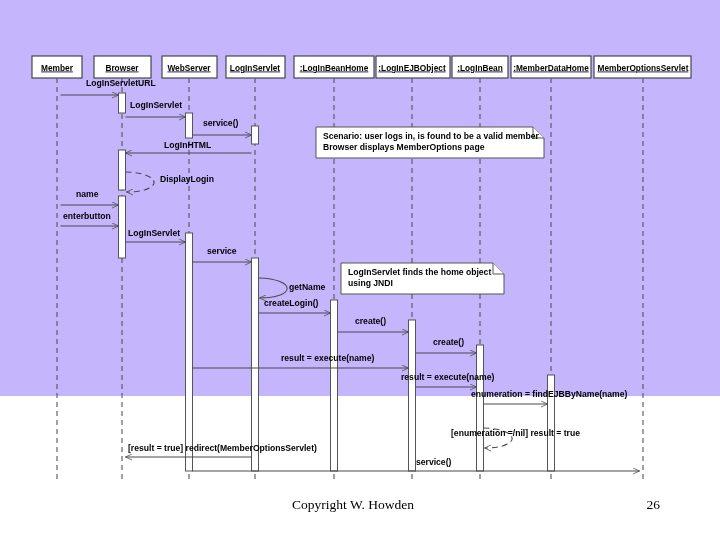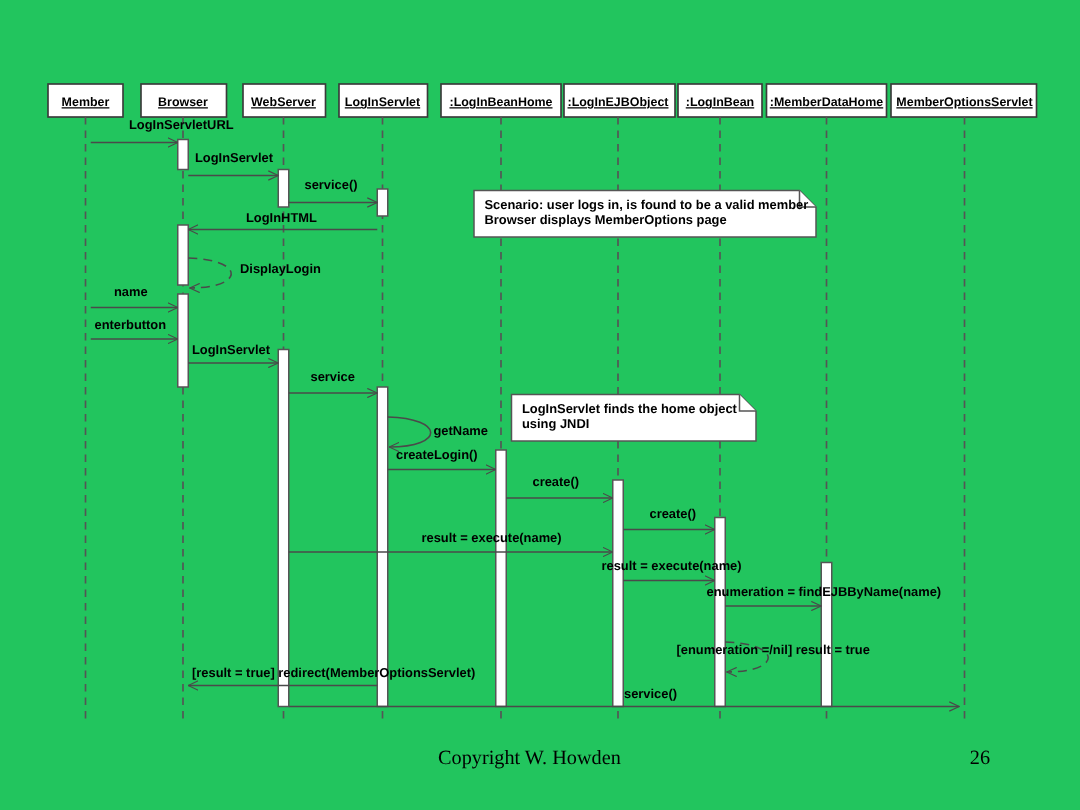--- a/index.html
+++ b/index.html
@@ -9,22 +9,22 @@
   }
   body {
     width: 720px;
     height: 540px;
     overflow: hidden;
     font-family: "Liberation Sans", sans-serif;
   }
   #slide {
     position: relative;
     width: 720px;
-    height: 540px;
-    background: #22c55e;
+    height: 396px;
+    background: #c4b5fd;
   }
   #diagram {
     position: absolute;
     left: 0;
     top: 0;
     width: 720px;
     height: 540px;
   }
   .lifeline-box {
     fill: #ffffff;

